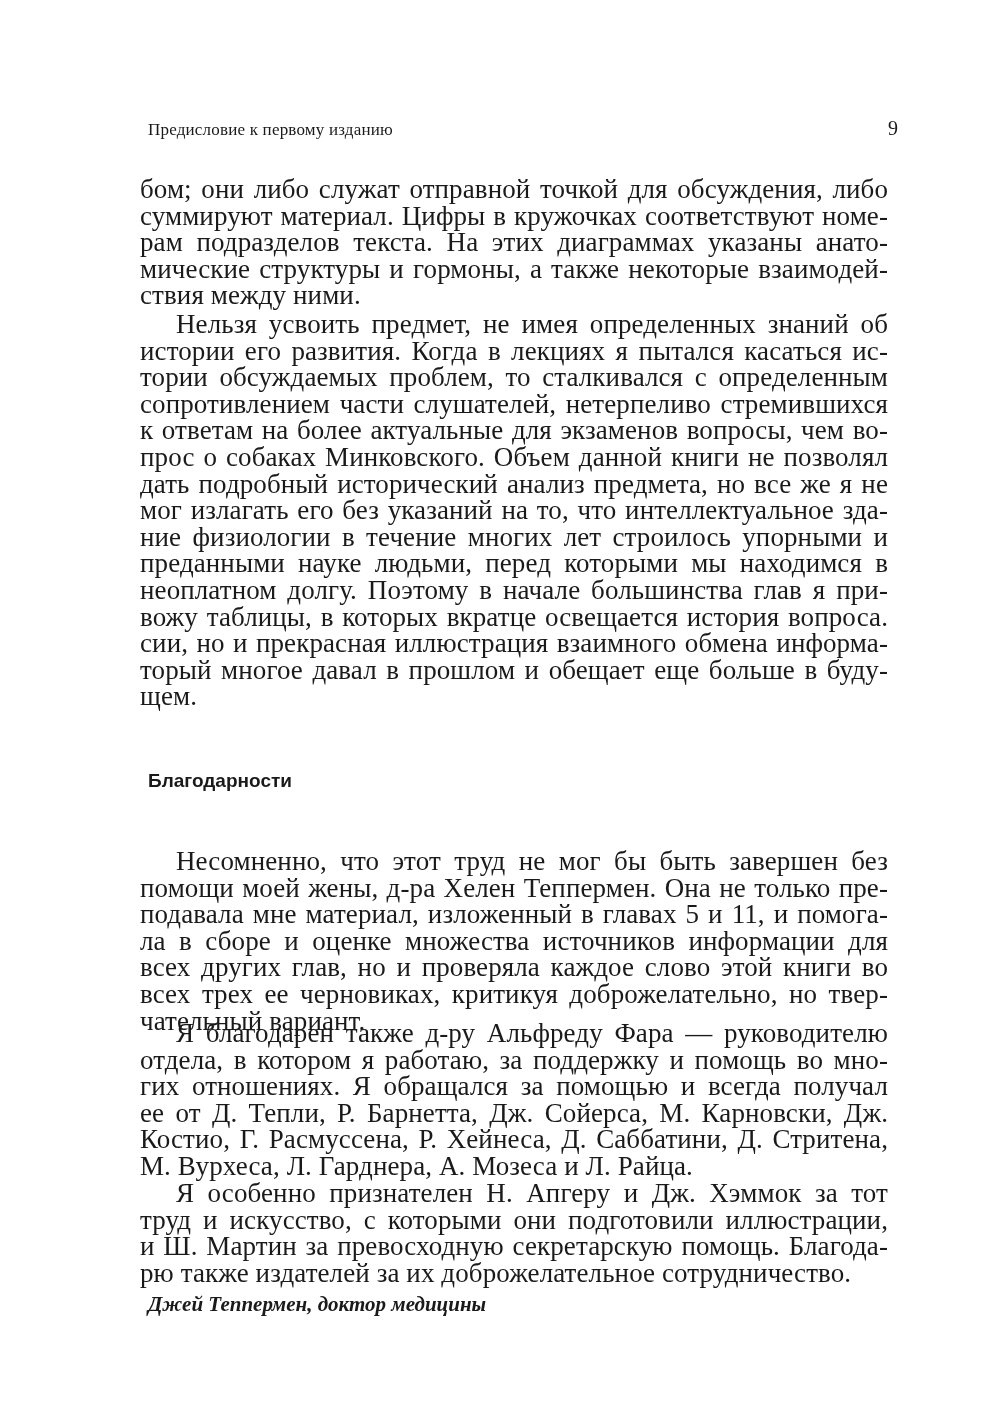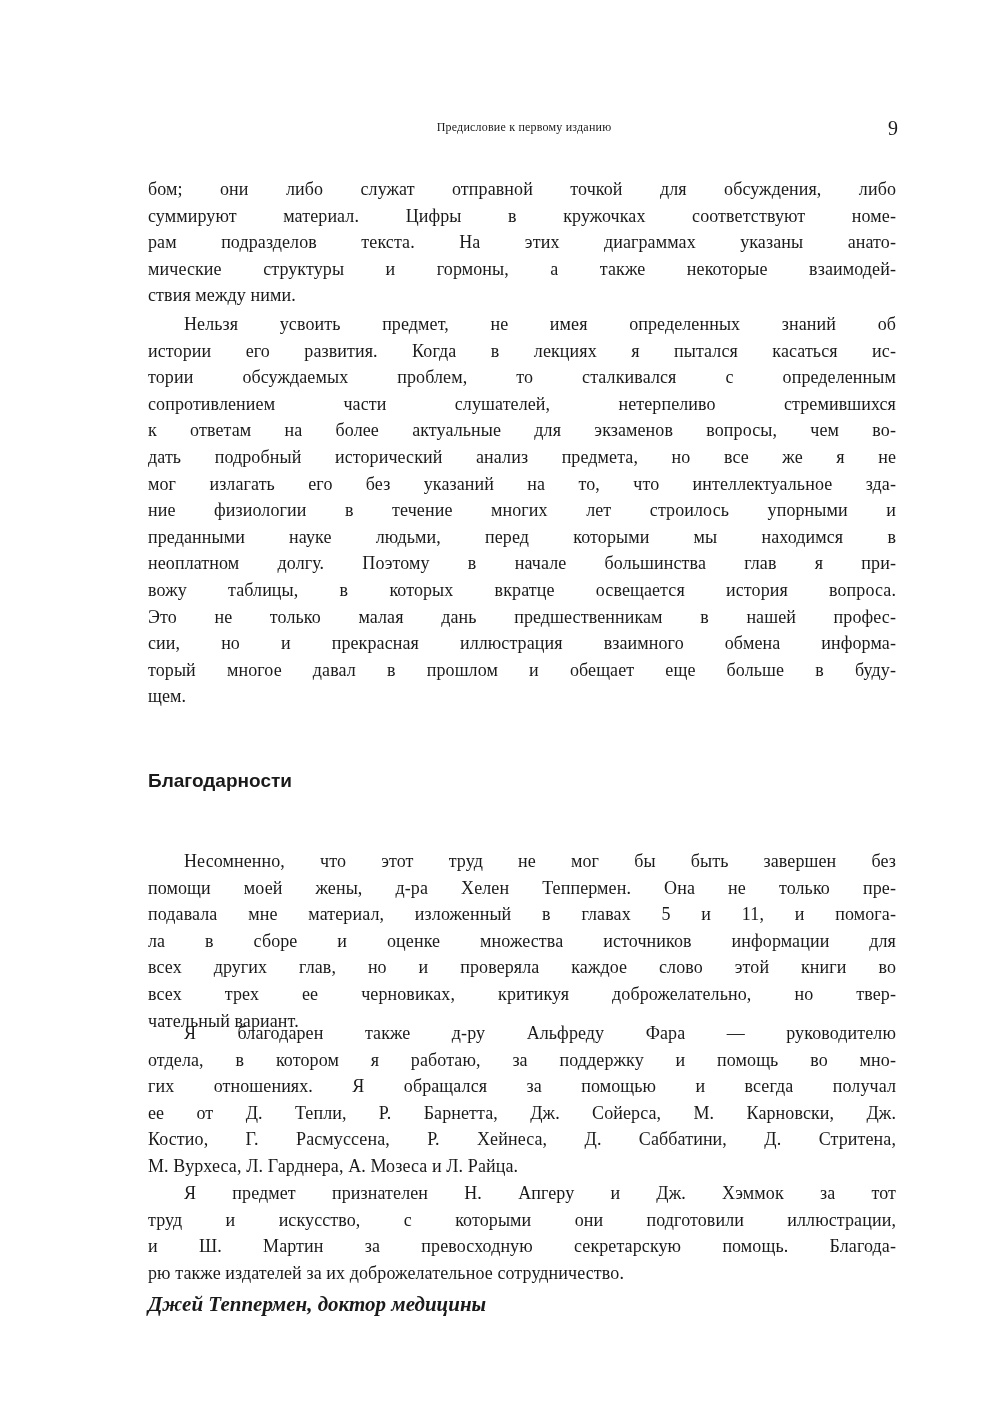--- a/index.html
+++ b/index.html
@@ -8,29 +8,29 @@
     background: #ffffff;
     position: relative;
     overflow: hidden;
     color: #1a1a1a;
     font-family: "Liberation Serif", "DejaVu Serif", serif;
   }
   .running-head {
     position: absolute; top: 120px; left: 148px; width: 752px; height: 26px;
   }
   .running-title {
-    position: absolute; left: 0; right: 0; text-align: center;
-    font-size: 12px; letter-spacing: 0.2px;
+    position: absolute; left: 0; right: 0; text-align: left;
+    font-size: 17px; letter-spacing: 0.2px;
   }
   .page-number {
     position: absolute; right: 2px; top: -3px; font-size: 20px;
   }
   .block {
-    position: absolute; left: 148px; width: 748px;
-    font-size: 18px; line-height: 26.6px;
+    position: absolute; left: 140px; width: 748px;
+    font-size: 27px; line-height: 26.6px;
     letter-spacing: 0.1px;
   }
   .line {
     display: block; white-space: nowrap;
     text-align: justify; text-align-last: justify;
     height: 26.6px;
   }
   .line.last { text-align-last: left; }
   .line.indent { padding-left: 36px; }
   .heading {
@@ -58,27 +58,27 @@
   <span class="line">мические структуры и гормоны, а также некоторые взаимодей-</span>
   <span class="line last">ствия между ними.</span>
 </div>
 
 <div class="block" style="top:297px;margin-top:14px;">
   <span class="line indent">Нельзя усвоить предмет, не имея  определенных знаний об</span>
   <span class="line">истории его развития. Когда в лекциях я пытался касаться ис-</span>
   <span class="line">тории обсуждаемых проблем, то сталкивался с определенным</span>
   <span class="line">сопротивлением части слушателей,  нетерпеливо стремившихся</span>
   <span class="line">к ответам на более актуальные для экзаменов вопросы, чем во-</span>
+  <span class="line">прос о собаках Минковского. Объем данной книги не позволял</span>
   <span class="line">дать подробный исторический анализ предмета, но все же я не</span>
   <span class="line">мог излагать его без указаний на то, что интеллектуальное зда-</span>
   <span class="line">ние физиологии в течение многих лет строилось  упорными и</span>
   <span class="line">преданными науке людьми, перед  которыми мы находимся в</span>
   <span class="line">неоплатном долгу. Поэтому в начале большинства глав я при-</span>
   <span class="line">вожу таблицы, в которых вкратце освещается история вопроса.</span>
-  <span class="line">Это не только малая дань предшественникам в нашей профес-</span>
   <span class="line">сии, но и прекрасная иллюстрация взаимного обмена информа-</span>
   <span class="line">торый многое давал в прошлом и обещает еще больше в буду-</span>
   <span class="line last">щем.</span>
 </div>
 
 <div class="heading">Благодарности</div>
 
 <div class="block" style="top:820px;margin-top:28px;">
   <span class="line indent">Несомненно, что этот труд не мог бы быть завершен  без</span>
   <span class="line">помощи моей жены, д-ра Хелен Теппермен. Она не только пре-</span>
@@ -92,19 +92,19 @@
 <div class="block" style="top:1020px;">
   <span class="line indent">Я благодарен также д-ру Альфреду  Фара — руководителю</span>
   <span class="line">отдела, в котором я работаю, за поддержку и помощь во мно-</span>
   <span class="line">гих отношениях. Я обращался  за помощью и всегда получал</span>
   <span class="line">ее от Д. Тепли, Р. Барнетта, Дж. Сойерса, М. Карновски, Дж.</span>
   <span class="line">Костио, Г. Расмуссена, Р. Хейнеса, Д. Саббатини, Д. Стритена,</span>
   <span class="line last">М. Вурхеса, Л. Гарднера, А. Мозеса и Л. Райца.</span>
 </div>
 
 <div class="block" style="top:1180px;">
-  <span class="line indent">Я предмет признателен  Н. Апгеру  и Дж. Хэммок за тот</span>
+  <span class="line indent">Я особенно признателен  Н. Апгеру  и Дж. Хэммок за тот</span>
   <span class="line">труд и искусство, с которыми они подготовили  иллюстрации,</span>
   <span class="line">и Ш. Мартин за превосходную секретарскую помощь. Благода-</span>
   <span class="line last">рю также издателей за их доброжелательное сотрудничество.</span>
 </div>
 
 <div class="signature">Джей Теппермен, доктор медицины</div>
 
 </body></html>

